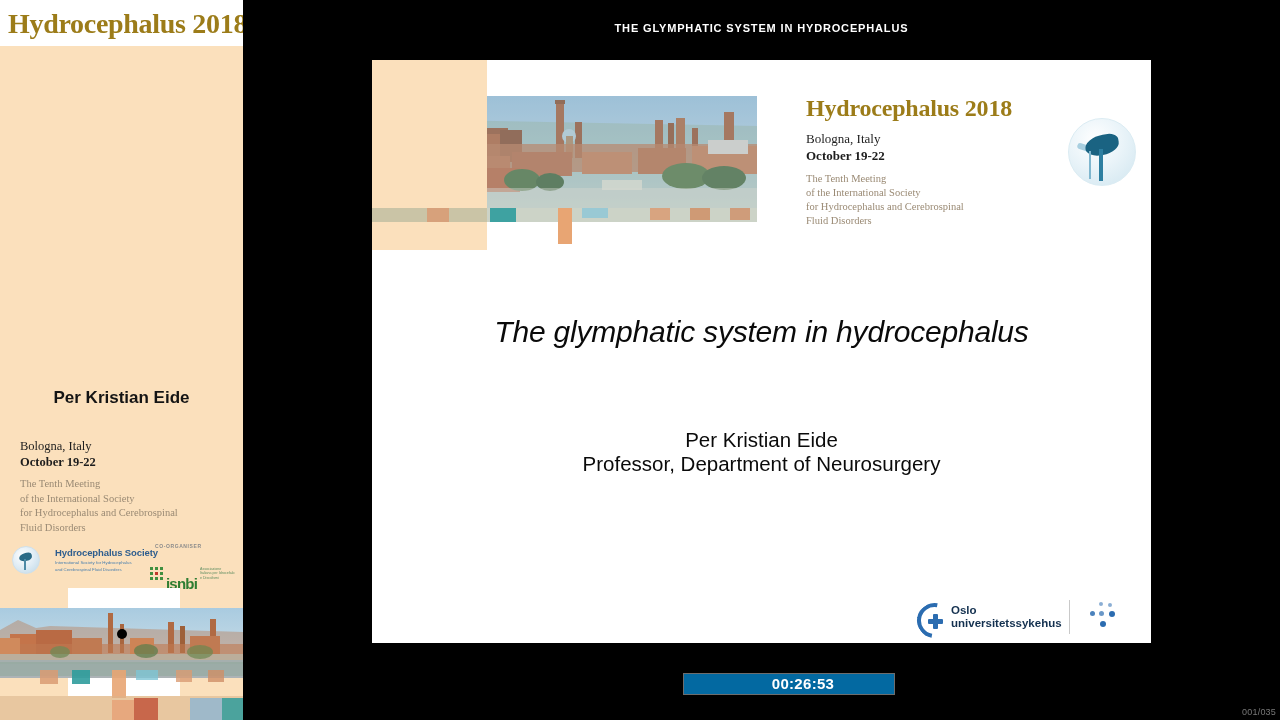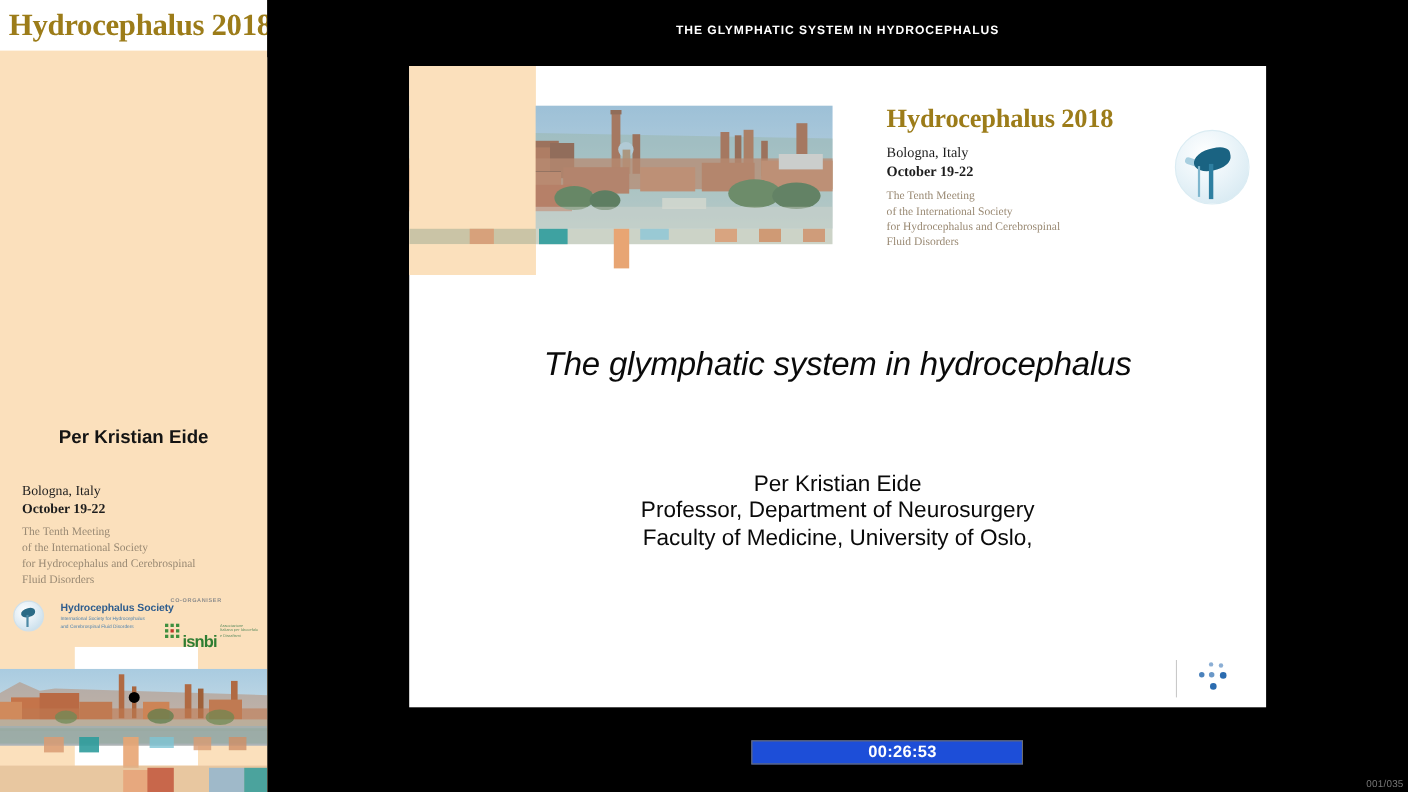--- a/index.html
+++ b/index.html
@@ -237,22 +237,22 @@
     position: absolute; left: 697px; top: 540px; width: 1px; height: 34px; background: #c9c9c9;
   }
   .dots-logo { position: absolute; left: 718px; top: 542px; width: 30px; height: 30px; }
   .dots-logo i {
     position: absolute; border-radius: 50%; background: #2b6cb0; display: block;
   }
 
   
   #timerbar {
     position: absolute; left: 683px; top: 673px;
-    width: 247px; height: 22px;
-    background: #1d4ed8;
+    width: 212px; height: 22px;
+    background: #0369a1;
     border: 1px solid #6d6d6d;
     box-sizing: border-box;
     padding-left: 28px;
   }
   #timerbar span {
     display: block; width: 100%; text-align: center;
     line-height: 20px; font-size: 15px; font-weight: bold;
     color: #ffffff; letter-spacing: 0.3px;
   }
   #slidecounter {
@@ -448,23 +448,33 @@
         <span class="stem1"></span>
         <span class="stem2"></span>
       </div>
     </div>
 
     <div class="slide-title">The glymphatic system in hydrocephalus</div>
 
     <div class="slide-authors">
       <div>Per Kristian Eide</div>
       <div>Professor, Department of Neurosurgery</div>
-      <div>Faculty of Medicine, University of Oslo,</div>
-    </div>
-
+    </div>
+
+    <div class="oslo-logo">
+      <div class="oslo-mark">
+        <span class="ring"></span>
+        <span class="cross-h"></span>
+        <span class="cross-v"></span>
+      </div>
+      <div class="oslo-text">
+        <div>Oslo</div>
+        <div>universitetssykehus</div>
+      </div>
+    </div>
     <div class="oslo-div"></div>
     <div class="dots-logo">
       <i style="left:9px;  top:0px;  width:4px; height:4px; opacity:.55"></i>
       <i style="left:18px; top:1px;  width:4px; height:4px; opacity:.55"></i>
       <i style="left:0px;  top:9px;  width:5px; height:5px; opacity:.85"></i>
       <i style="left:9px;  top:9px;  width:5px; height:5px; opacity:.7"></i>
       <i style="left:19px; top:9px;  width:6px; height:6px;"></i>
       <i style="left:10px; top:19px; width:6px; height:6px;"></i>
     </div>
   </div>

